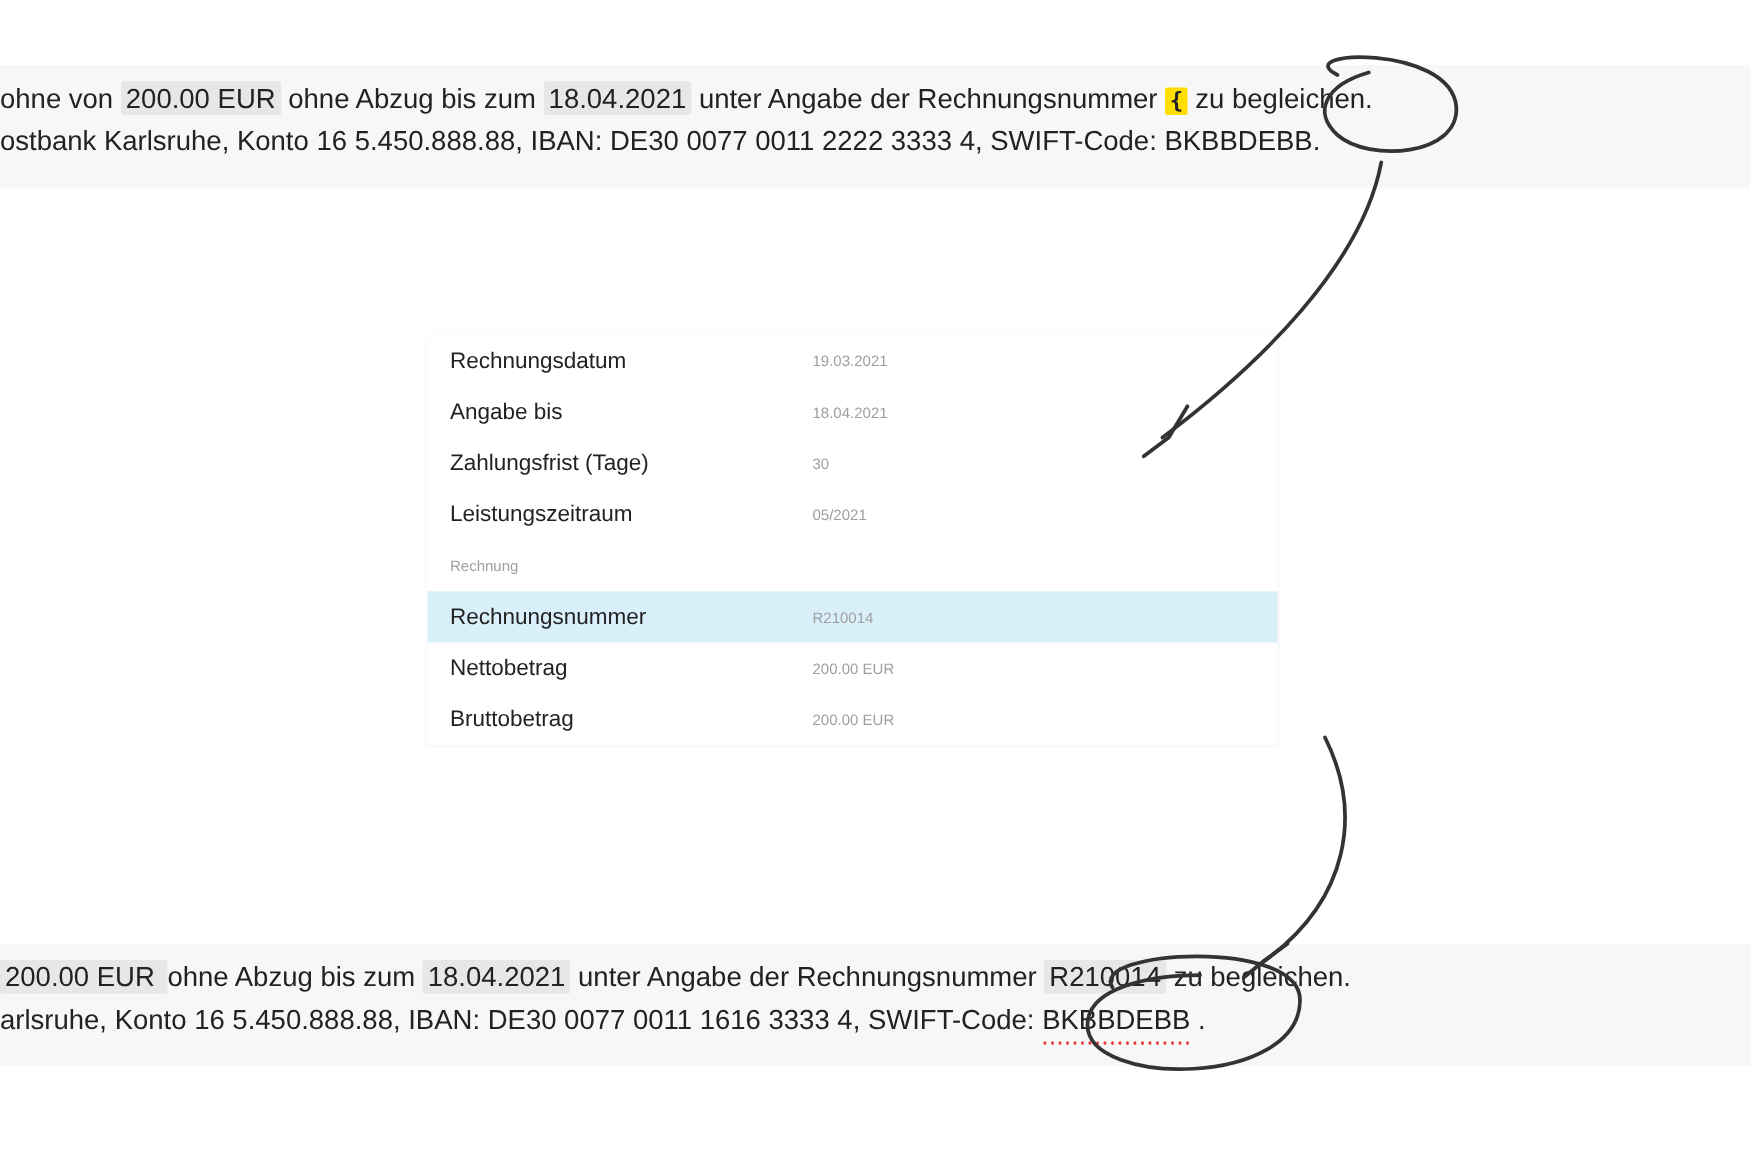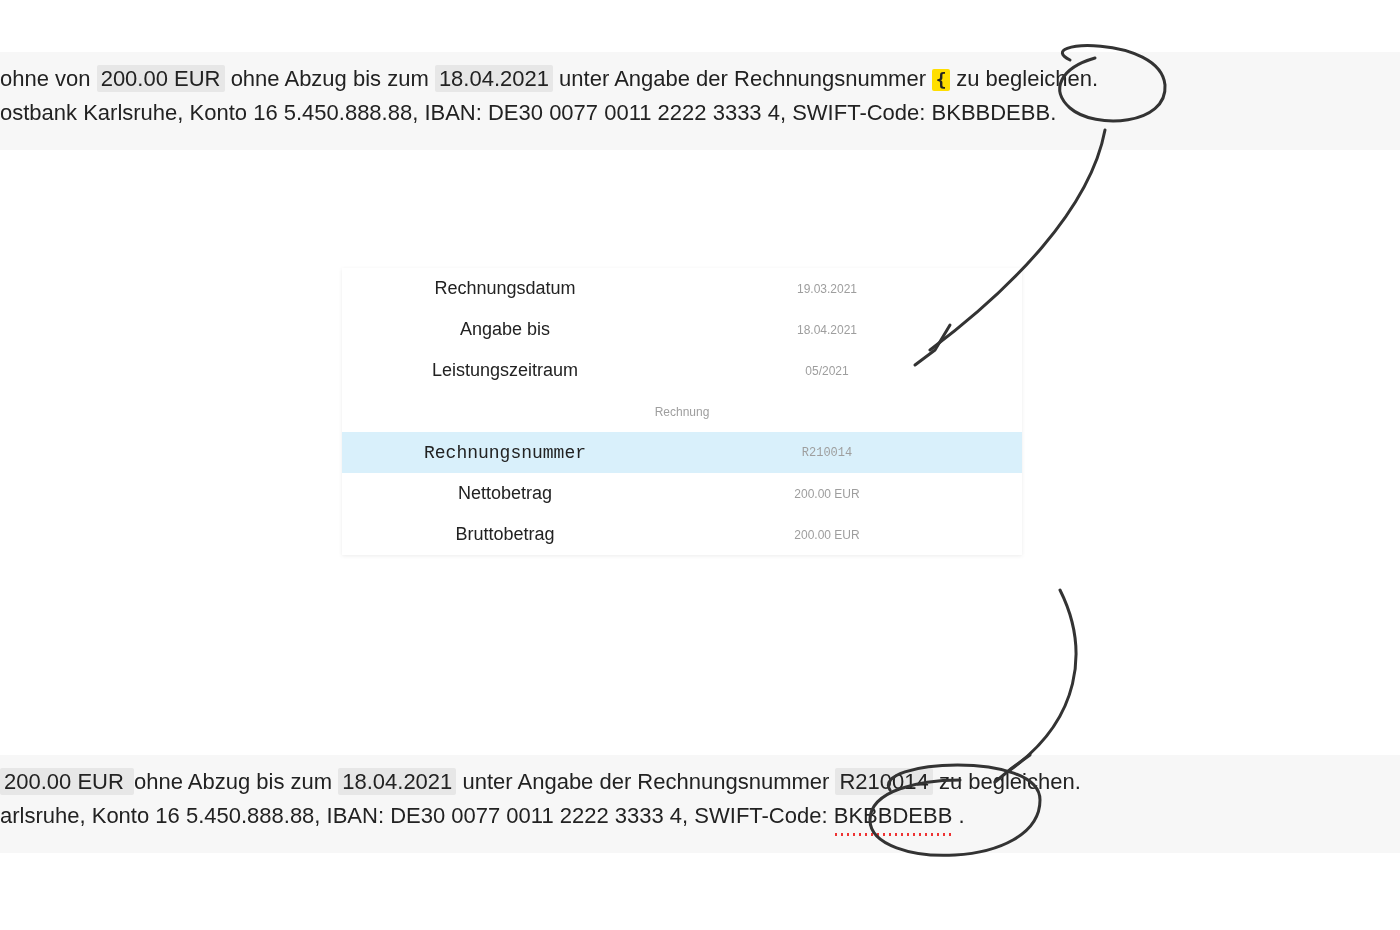--- a/index.html
+++ b/index.html
@@ -13,25 +13,25 @@
   .gray{background:#e7e7e7;padding:1px 4px;border-radius:2px;}
   .cursor{display:inline-block;width:18px;height:22px;background:#ffde00;
     border-radius:2px;position:relative;text-align:center;font-weight:600;
     font-family:monospace;font-size:18px;line-height:22px;vertical-align:baseline;}
   .spell{position:relative;display:inline-block;}
   .spell::after{content:"";position:absolute;left:0;right:0;bottom:-3px;height:3px;
     background-image:radial-gradient(circle at 2px 1.5px,#e33 1.2px,transparent 1.4px);
     background-size:6px 3px;background-repeat:repeat-x;}
   
   .card{position:absolute;top:268px;left:342px;width:680px;background:#fff;
-    box-shadow:0 1px 4px rgba(0,0,0,.08);text-align:center;}
+    box-shadow:0 1px 4px rgba(0,0,0,.08);}
   .row{display:flex;height:41px;align-items:center;padding:0 18px;}
   .row .label{flex:0 0 290px;font-size:18px;color:#222;font-weight:500;}
   .row .value{flex:1;font-size:12px;color:#9e9e9e;}
-  .row.hl{background:#d9f0fb;font-family:Liberation Mono, monospace;}
+  .row.hl{background:#d9f0fb;}
   
   .anno{position:absolute;top:0;left:0;pointer-events:none;}
 </style>
 </head>
 <body>
 
 <div class="top-block">
   <div class="line">
     <span>ohne von </span>
     <span class="gray">200.00 EUR</span>
@@ -45,20 +45,24 @@
 </div>
 
 <div class="card" id="card">
     <div class="row">
       <div class="label">Rechnungsdatum</div>
       <div class="value">19.03.2021</div>
     </div>
     <div class="row">
       <div class="label">Angabe bis</div>
       <div class="value">18.04.2021</div>
+    </div>
+    <div class="row">
+      <div class="label">Zahlungsfrist (Tage)</div>
+      <div class="value">30</div>
     </div>
     <div class="row">
       <div class="label">Leistungszeitraum</div>
       <div class="value">05/2021</div>
     </div>
     <div class="row">
       <div class="value">Rechnung</div>
     </div>
     <div class="row hl">
       <div class="label">Rechnungsnummer</div>
@@ -77,21 +81,21 @@
 <div class="bottom-block">
   <div class="line">
     <span class="gray"> 200.00 EUR </span>
     <span> ohne Abzug bis zum </span>
     <span class="gray">18.04.2021</span>
     <span> unter Angabe der Rechnungsnummer </span>
     <span class="gray">R210014</span>
     <span> zu begleichen.</span>
   </div>
   <div class="line">
-    <span>arlsruhe, Konto 16 5.450.888.88, IBAN: DE30 0077 0011 2222 3333 4, SWIFT-Code: </span>
+    <span>arlsruhe, Konto 16 5.450.888.88, IBAN: DE30 0077 0011 1616 3333 4, SWIFT-Code: </span>
     <span class="spell">BKBBDEBB</span>
     <span>.</span>
   </div>
 </div>
 
 <svg class="anno" width="1400" height="930">
   <g stroke="#333" stroke-width="3" fill="none" stroke-linecap="round">
 
     <path d="M1070,60 C1030,40 1160,35 1165,85 C1168,125 1095,130 1070,108 C1050,90 1060,68 1095,58"></path>
 

